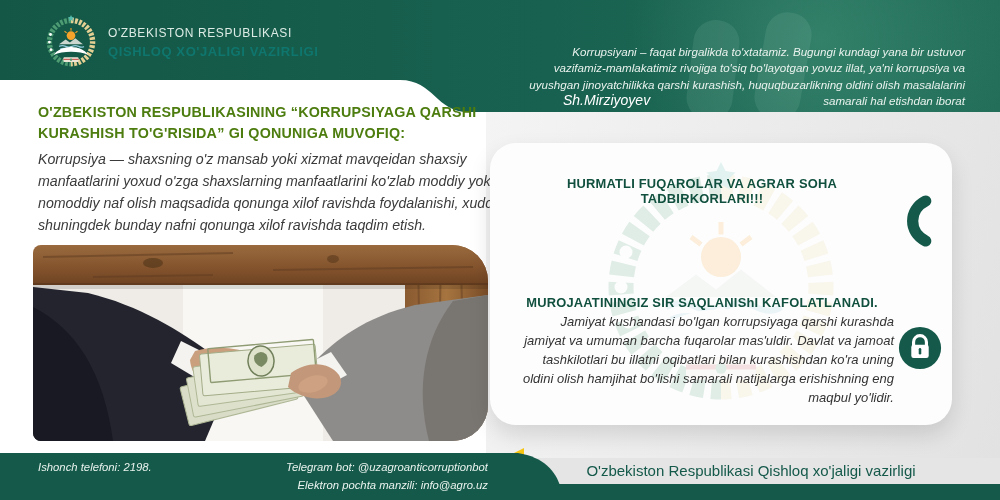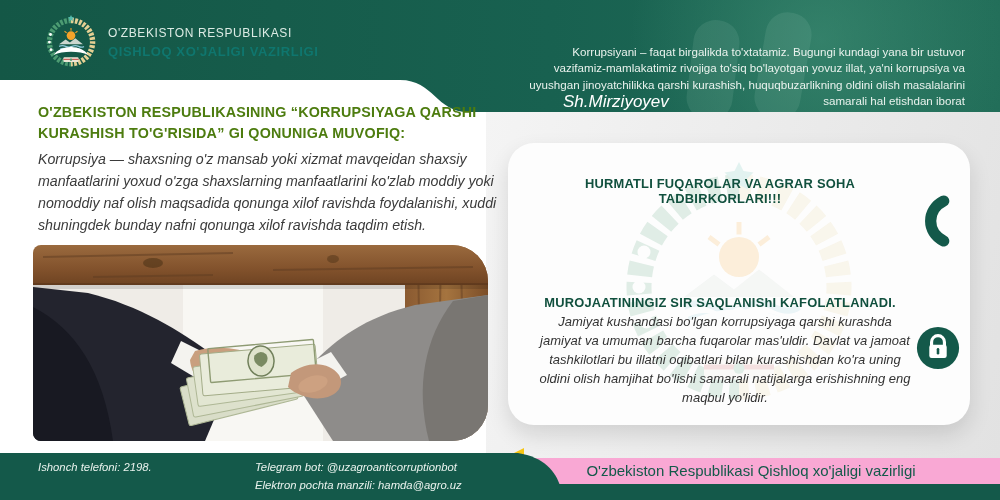--- a/index.html
+++ b/index.html
@@ -8,57 +8,57 @@
 
   
   .header-svg{position:absolute;left:0;top:0;width:1000px;height:112px;display:block;}
   .logo-emblem{position:absolute;left:44px;top:11px;width:54px;height:60px;}
   .ministry-name{position:absolute;left:108px;top:26px;color:#eef5f1;}
   .ministry-line1{font-size:12px;letter-spacing:.6px;color:#dcebe4;}
   .ministry-line2{font-size:13px;font-weight:bold;letter-spacing:.6px;color:#0f766e;margin-top:4px;}
 
   .headline{position:absolute;right:32px;top:13px;font-size:20.5px;font-weight:bold;
             letter-spacing:.3px;color:#F6C514;white-space:nowrap;text-align:right;}
-  .quote{position:absolute;right:35px;top:44px;width:445px;font-size:11.6px;
+  .quote{position:absolute;right:35px;top:44px;width:445px;font-size:11.6px;font-style:italic;
          color:#e9f2ed;line-height:1.42;text-align:right;}
-  .quote-author{position:absolute;left:563px;top:92px;font-size:17px;font-style:italic;color:#ffffff;}
+  .quote-author{position:absolute;left:563px;top:92px;font-size:14px;font-style:italic;color:#ffffff;}
 
   
   .law-heading{position:absolute;left:38px;top:102px;width:452px;font-size:14.3px;font-weight:bold;
                color:#4d7c0f;line-height:1.5;letter-spacing:.2px;}
   .definition{position:absolute;left:38px;top:148px;width:470px;font-size:14.2px;font-style:italic;
               color:#3B3B3B;line-height:1.55;}
   .photo{position:absolute;left:33px;top:245px;width:455px;height:196px;
          border-radius:8px 36px 36px 8px;overflow:hidden;}
   .photo svg{display:block;}
 
   
   .bg-right{position:absolute;left:486px;right:0;top:110px;height:348px;
             background:linear-gradient(105deg,#f4f4f4 0%,#ececec 45%,#e2e2e2 100%);}
-  .card{position:absolute;left:508px;top:143px;width:462px;height:282px;background:#fdfdfd;
+  .card{position:absolute;left:490px;top:143px;width:462px;height:282px;background:#fdfdfd;
         border-radius:26px;box-shadow:0 10px 22px rgba(0,0,0,.12);overflow:hidden;}
   .watermark{position:absolute;left:50%;top:14px;transform:translateX(-50%);width:250px;height:250px;opacity:.16;}
   .card-h{position:absolute;left:20px;right:58px;text-align:center;font-size:12.9px;font-weight:bold;
           color:#11503E;letter-spacing:.2px;}
   .card-h1{top:33px;}
   .card-h2{top:152px;text-align:center;}
   .card-p{position:absolute;right:58px;text-align:right;font-size:13px;font-style:italic;
           color:#333333;line-height:1.46;}
   .card-p1{top:52px;left:36px;}
-  .card-p2{top:170px;left:30px;text-align:center;}
+  .card-p2{top:170px;left:30px;}
   .phone-icon{position:absolute;top:52px;right:20px;width:30px;height:52px;}
   .lock-icon{position:absolute;top:183px;right:10px;width:44px;height:44px;}
 
   
   .footer-left{position:absolute;left:0;top:453px;width:520px;height:47px;background:#14594A;}
   .f-col{position:absolute;font-size:11.3px;font-style:italic;color:#EAF3EE;line-height:1.55;}
   .f-col1{left:38px;top:459px;}
-  .f-col2{left:255px;top:459px;width:233px;}
+  .f-col2{left:255px;top:459px;width:233px;text-align:right;}
   .bottom-right-green{position:absolute;left:502px;right:0;top:484px;height:16px;background:#14594A;}
-  .yellow-bar{position:absolute;left:502px;right:0;top:458px;height:26px;background:#f9a8d4;
+  .yellow-bar{position:absolute;left:502px;right:0;top:458px;height:26px;background:#e5e5e5;
               text-align:center;line-height:26px;font-size:15px;color:#14594A;}
   .junction{position:absolute;left:488px;top:446px;width:78px;height:54px;}
   .hidden-defs{position:absolute;width:0;height:0;overflow:hidden;}
 </style>
 </head>
 <body>
 
 <svg class="hidden-defs" aria-hidden="true">
   <symbol id="emblem" viewBox="0 0 100 100">
     <path d="M50,12 A40,40 0 0 1 50,92" fill="none" stroke="#E5D093" stroke-width="10" stroke-dasharray="5 2.6"></path>
@@ -196,21 +196,21 @@
       <rect x="22.6" y="24" width="2.8" height="7" rx="1.4" fill="#14594A"></rect>
     </svg>
   </div>
 
   <div class="footer-left"></div>
   <div class="f-col f-col1">
     <div>Ishonch telefoni: 2198.</div>
   </div>
   <div class="f-col f-col2">
     <div>Telegram bot: @uzagroanticorruptionbot</div>
-    <div>Elektron pochta manzili: hamda@agro.uz</div>
+    <div>Elektron pochta manzili: info@agro.uz</div>
   </div>
   <div class="bottom-right-green"></div>
   <div class="yellow-bar">O'zbekiston Respublikasi Qishloq xo'jaligi vazirligi</div>
   <svg class="junction" viewBox="0 0 78 54">
     <path d="M16,12 L36,2 L36,12 Z" fill="#F6C514"></path>
     <path d="M0,7 H30 C56,11 68,26 72,40 V54 H0 Z" fill="#14594A"></path>
   </svg>
 
 </div>
 

